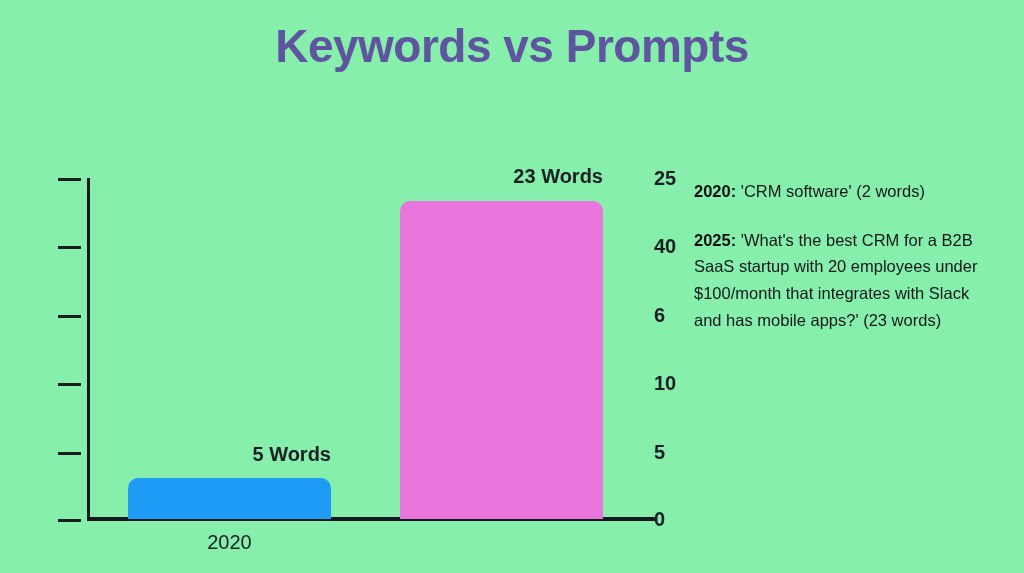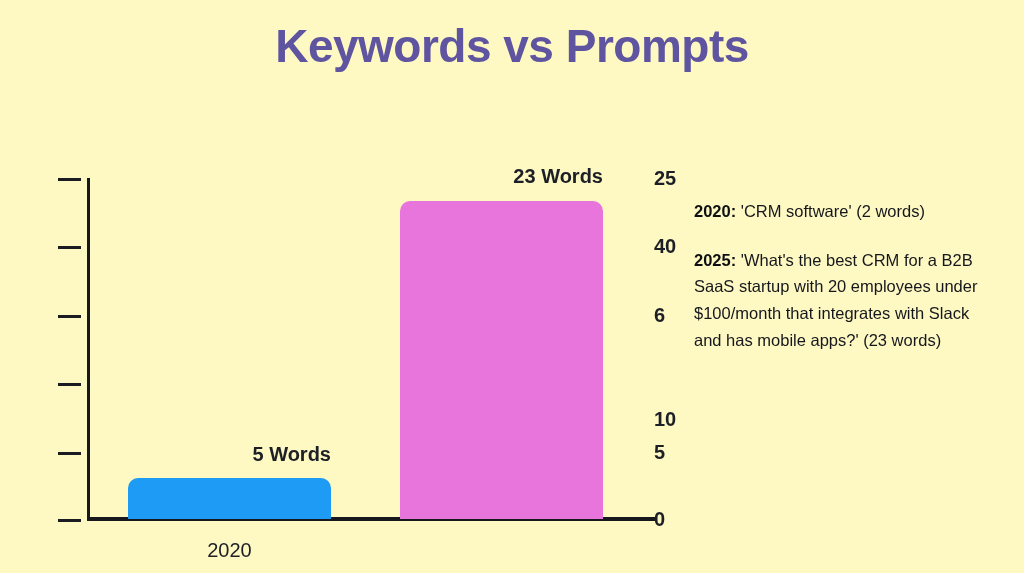--- a/index.html
+++ b/index.html
@@ -9,21 +9,21 @@
     height: 573px;
     background: #f8f8f7;
     font-family: "Liberation Sans", sans-serif;
     overflow: hidden;
     position: relative;
   }
 
   .slide {
     position: absolute;
     inset: 0;
-    background: #fef9c3;
+    background: #86efac;
   }
 
   
   .title {
     position: absolute;
     top: 20px;
     left: 0;
     width: 1024px;
     text-align: center;
     font-size: 46px;
@@ -112,40 +112,38 @@
   .value-2025 { left: 400px; width: 203px; top: 165px; }
 
   .cat-label {
     position: absolute;
     top: 531px;
     font-size: 20px;
     font-weight: 400;
     color: #1c1f26;
     text-align: center;
     white-space: nowrap;
-    margin-top: 8px;
   }
 
   .cat-2020 { left: 128px; width: 203px; }
   .cat-2025 { left: 400px; width: 203px; }
 
   
   .notes {
     position: absolute;
     left: 694px;
     top: 178px;
     width: 300px;
   }
 
   .note {
     font-size: 16.5px;
     line-height: 1.62;
     color: #15171c;
     font-weight: 400;
-    margin-top: 20px;
   }
 
   .note + .note { margin-top: 22px; }
 
   .note .lead {
     font-weight: 700;
     color: #0d0f13;
   }
 </style>
 </head>
@@ -164,21 +162,21 @@
     <div class="tick" style="top:178px;"></div>
     <div class="tick-label" style="top:178px;">25</div>
 
     <div class="tick" style="top:246px;"></div>
     <div class="tick-label" style="top:246px;">40</div>
 
     <div class="tick" style="top:315px;"></div>
     <div class="tick-label" style="top:315px;">6</div>
 
     <div class="tick" style="top:383px;"></div>
-    <div class="tick-label" style="top:383px;margin-top:36px;">10</div>
+    <div class="tick-label" style="top:383px;">10</div>
 
     <div class="tick" style="top:452px;"></div>
     <div class="tick-label" style="top:452px;">5</div>
 
     <div class="tick" style="top:519px;"></div>
     <div class="tick-label" style="top:519px;">0</div>
 
     <div class="bar bar-2020"></div>
     <div class="bar bar-2025"></div>
 

